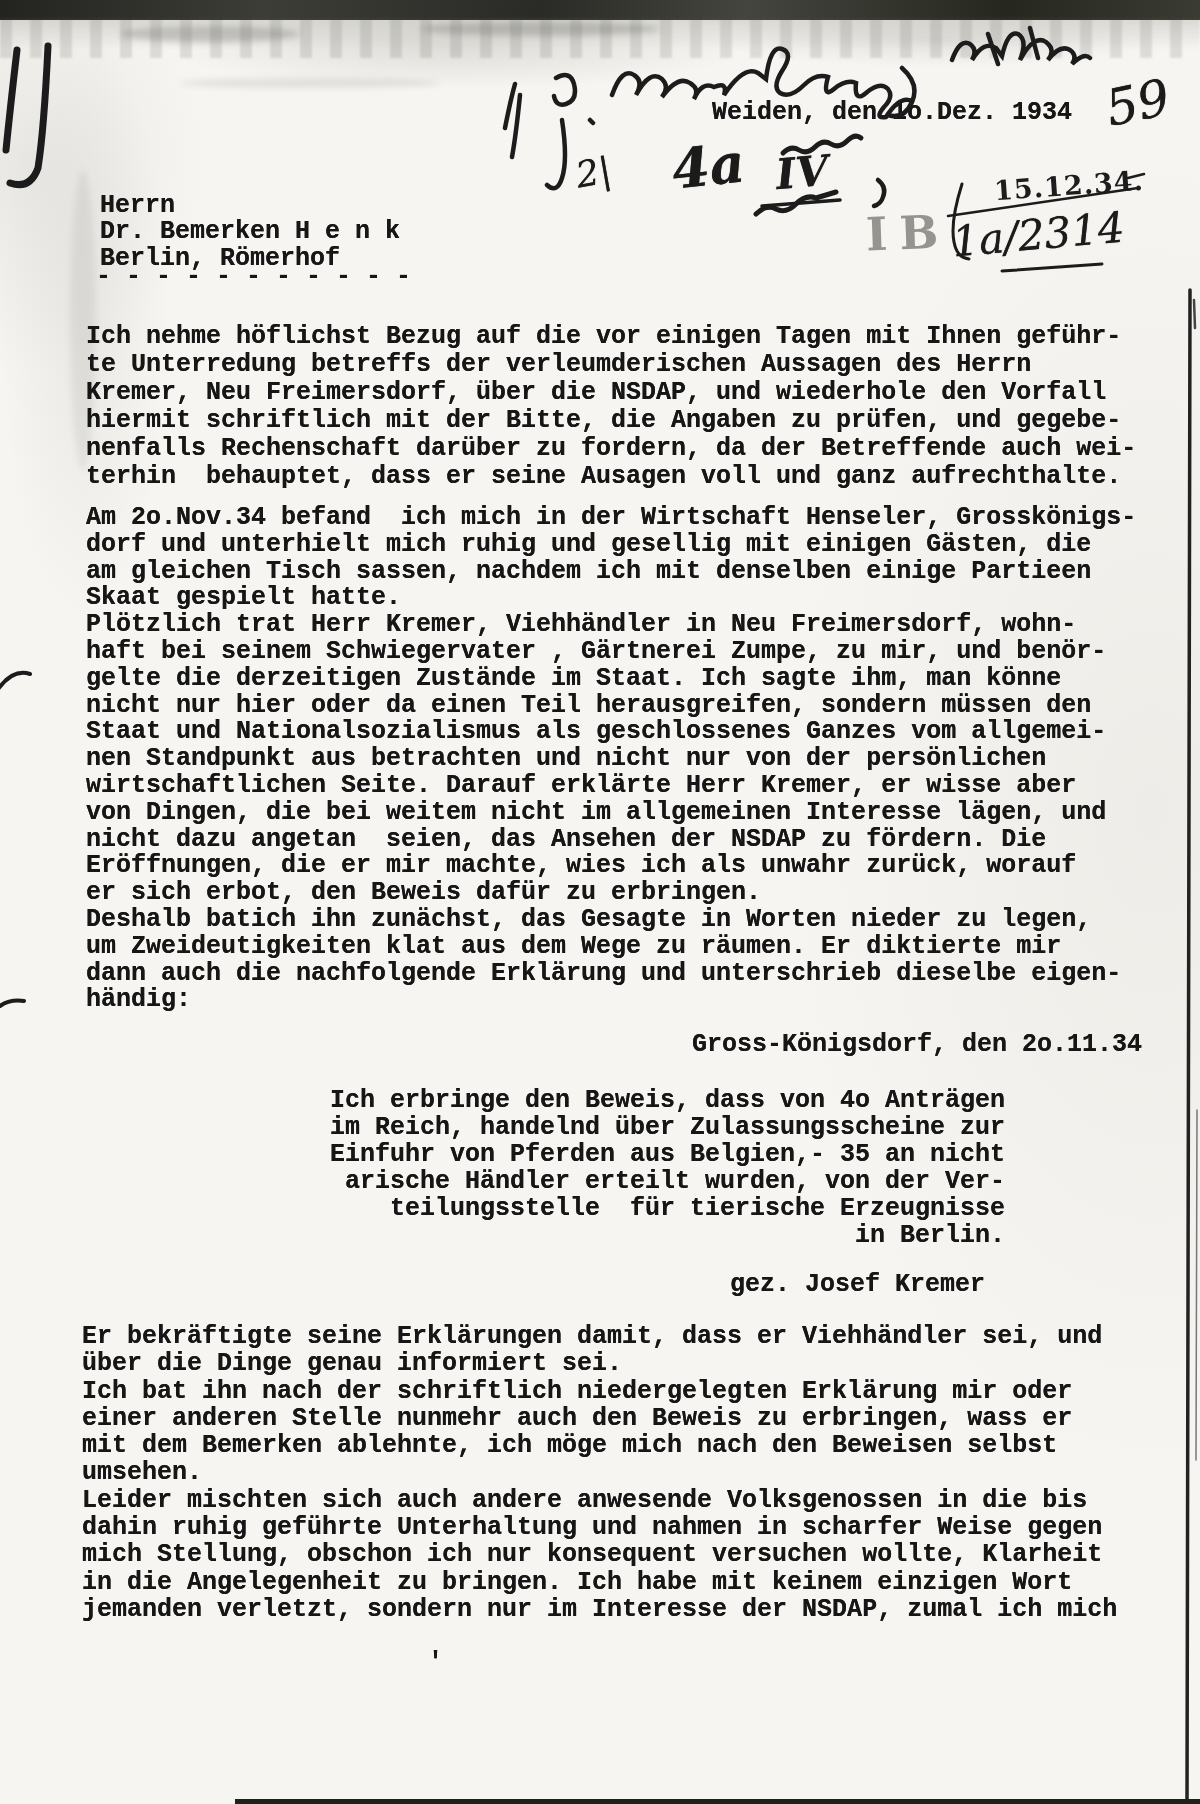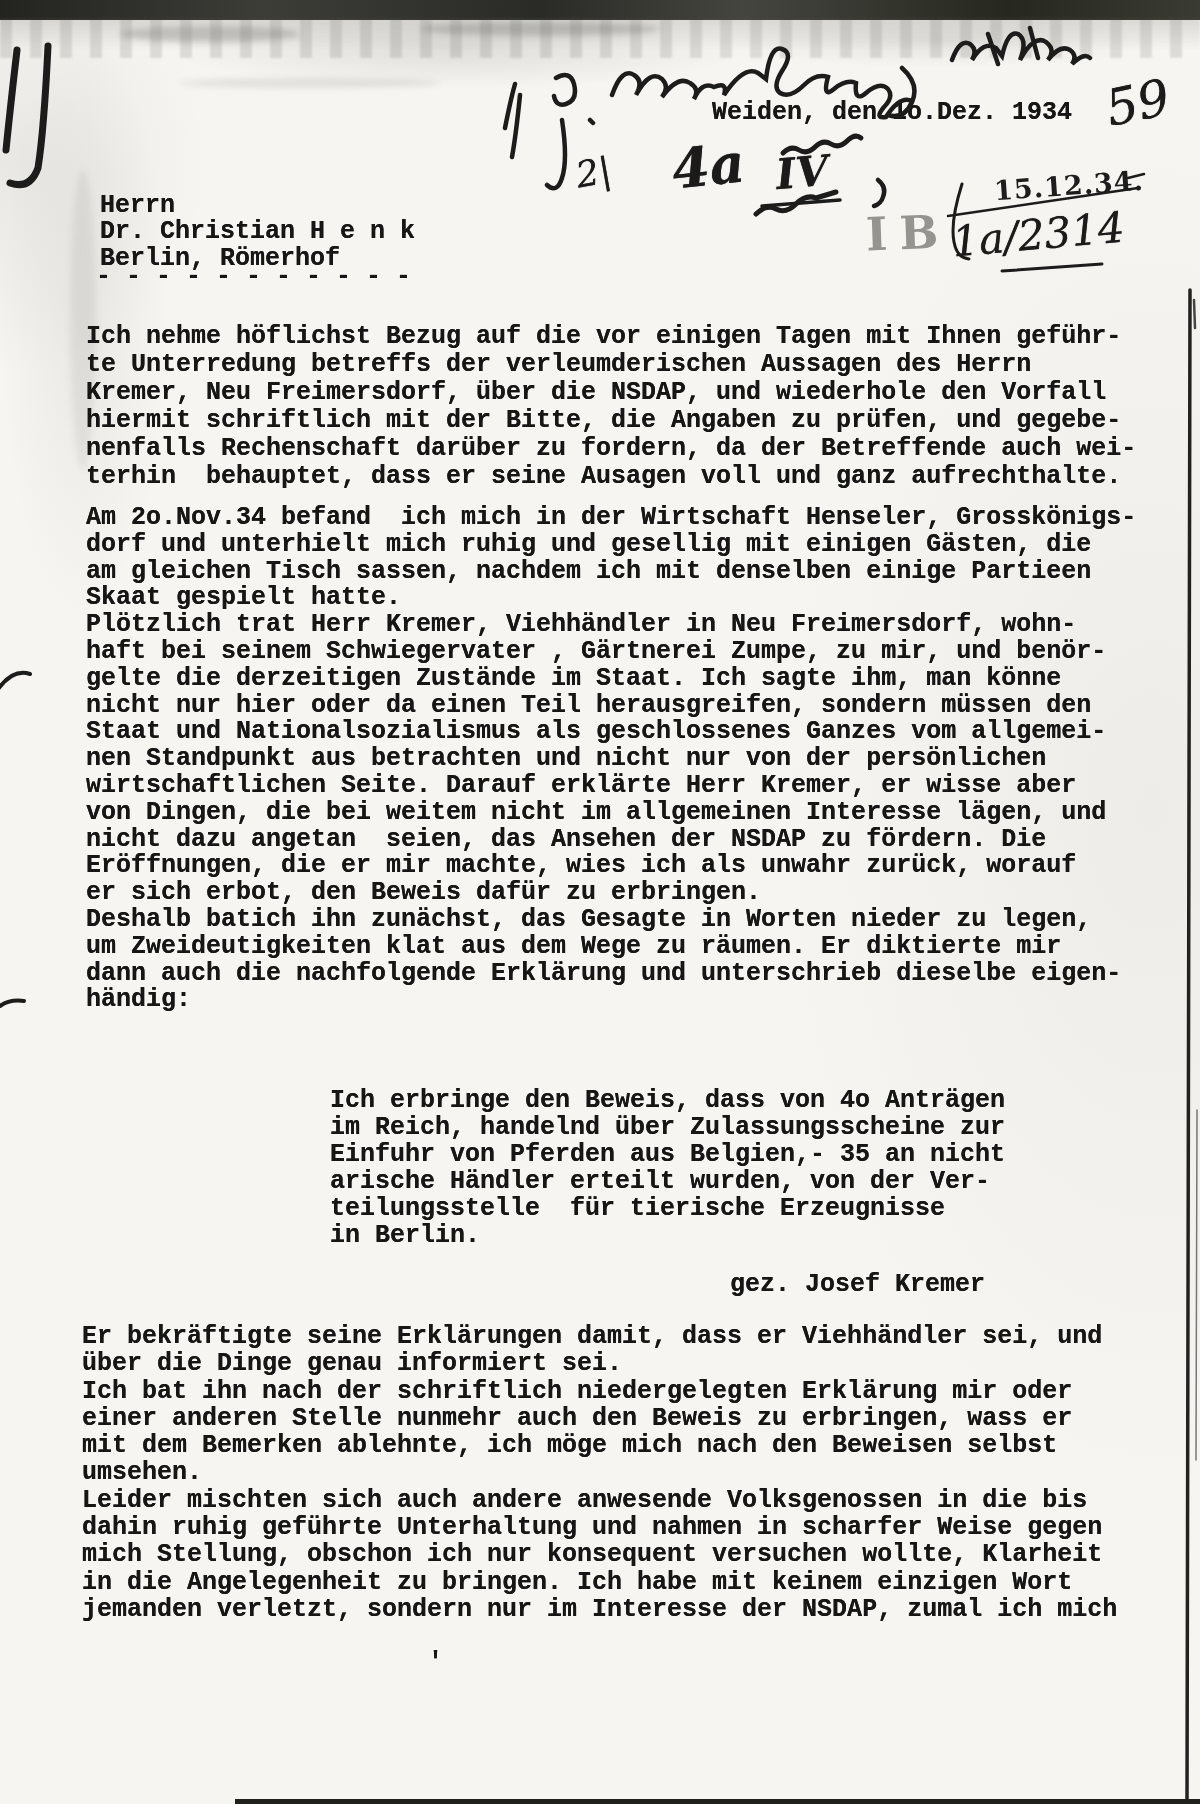--- a/index.html
+++ b/index.html
@@ -20,21 +20,21 @@
     background:
       repeating-linear-gradient(90deg, rgba(60,60,55,.25) 0 12px, transparent 12px 30px),
       linear-gradient(rgba(90,90,82,.35), transparent 80%);}
   .smudge{position:absolute;background:rgba(95,95,88,.28);border-radius:50%;filter:blur(3px);}
   
   .tw{position:absolute;font-weight:700;font-size:25px;white-space:pre;
       text-shadow:0 0 .6px rgba(10,10,10,.85);}
   .tw .tline{display:block;}
   .lh28 .tline{line-height:28px;height:28px;}
   .lh268 .tline{line-height:26.8px;height:26.8px;}
-  .lh27 .tline{line-height:27px;height:27px;}
+  .lh27 .tline{line-height:27px;height:27px;text-align:right;}
   .lh273 .tline{line-height:27.3px;height:27.3px;margin-left:12px;}
   .lh263 .tline{line-height:26.3px;height:26.3px;}
   .oneline{line-height:26px;}
   
   .hw{position:absolute;font-family:"DejaVu Serif", serif;font-style:italic;color:#1b1b1b;
       white-space:pre;text-shadow:0 0 .7px rgba(0,0,0,.8);}
   .stamp{position:absolute;font-family:"DejaVu Serif", serif;font-weight:700;white-space:pre;}
   svg.ink{position:absolute;left:0;top:0;pointer-events:none;}
 </style>
 </head>
@@ -44,27 +44,28 @@
 
   <div class="topband"></div>
   <div class="topmottle"></div>
   <div class="smudge" style="left:120px;top:26px;width:180px;height:16px;"></div>
   <div class="smudge" style="left:420px;top:22px;width:240px;height:14px;"></div>
   <div class="smudge" style="left:180px;top:78px;width:260px;height:10px;opacity:.5;"></div>
   <div class="smudge" style="left:70px;top:170px;width:26px;height:300px;opacity:.35;"></div>
 
   <div class="tw oneline" style="left:712px;top:100px;">Weiden, den 1o.Dez. 1934</div>
 
-  <div class="tw lh263" style="left:100px;top:193px;"><span class="tline">Herrn</span><span class="tline">Dr. Christian H e n k</span><span class="tline">Berlin, Römerhof</span></div>
+  <div class="tw lh263" style="left:100px;top:193px;"><span class="tline">Herrn</span><span class="tline">Dr. Bemerken H e n k</span><span class="tline">Berlin, Römerhof</span></div>
   <div class="tw oneline" style="left:96px;top:264px;">- - - - - - - - - - -</div>
 
   <div class="tw lh28" style="left:86px;top:323px;"><span class="tline">Ich nehme höflichst Bezug auf die vor einigen Tagen mit Ihnen geführ-</span><span class="tline">te Unterredung betreffs der verleumderischen Aussagen des Herrn</span><span class="tline">Kremer, Neu Freimersdorf, über die NSDAP, und wiederhole den Vorfall</span><span class="tline">hiermit schriftlich mit der Bitte, die Angaben zu prüfen, und gegebe-</span><span class="tline">nenfalls Rechenschaft darüber zu fordern, da der Betreffende auch wei-</span><span class="tline">terhin  behauptet, dass er seine Ausagen voll und ganz aufrechthalte.</span></div>
 
   <div class="tw lh268" style="left:86px;top:505px;"><span class="tline">Am 2o.Nov.34 befand  ich mich in der Wirtschaft Henseler, Grosskönigs-</span><span class="tline">dorf und unterhielt mich ruhig und gesellig mit einigen Gästen, die</span><span class="tline">am gleichen Tisch sassen, nachdem ich mit denselben einige Partieen</span><span class="tline">Skaat gespielt hatte.</span><span class="tline">Plötzlich trat Herr Kremer, Viehhändler in Neu Freimersdorf, wohn-</span><span class="tline">haft bei seinem Schwiegervater , Gärtnerei Zumpe, zu mir, und benör-</span><span class="tline">gelte die derzeitigen Zustände im Staat. Ich sagte ihm, man könne</span><span class="tline">nicht nur hier oder da einen Teil herausgreifen, sondern müssen den</span><span class="tline">Staat und Nationalsozialismus als geschlossenes Ganzes vom allgemei-</span><span class="tline">nen Standpunkt aus betrachten und nicht nur von der persönlichen</span><span class="tline">wirtschaftlichen Seite. Darauf erklärte Herr Kremer, er wisse aber</span><span class="tline">von Dingen, die bei weitem nicht im allgemeinen Interesse lägen, und</span><span class="tline">nicht dazu angetan  seien, das Ansehen der NSDAP zu fördern. Die</span><span class="tline">Eröffnungen, die er mir machte, wies ich als unwahr zurück, worauf</span><span class="tline">er sich erbot, den Beweis dafür zu erbringen.</span><span class="tline">Deshalb batich ihn zunächst, das Gesagte in Worten nieder zu legen,</span><span class="tline">um Zweideutigkeiten klat aus dem Wege zu räumen. Er diktierte mir</span><span class="tline">dann auch die nachfolgende Erklärung und unterschrieb dieselbe eigen-</span><span class="tline">händig:</span></div>
 
+  <div class="tw oneline" style="left:692px;top:1032px;">Gross-Königsdorf, den 2o.11.34</div>
   <div class="tw lh27" style="left:330px;top:1087px;"><span class="tline">Ich erbringe den Beweis, dass von 4o Anträgen</span><span class="tline">im Reich, handelnd über Zulassungsscheine zur</span><span class="tline">Einfuhr von Pferden aus Belgien,- 35 an nicht</span><span class="tline">arische Händler erteilt wurden, von der Ver-</span><span class="tline">teilungsstelle  für tierische Erzeugnisse</span><span class="tline">in Berlin.</span></div>
   <div class="tw oneline" style="left:730px;top:1272px;">gez. Josef Kremer</div>
 
   <div class="tw lh273" style="left:70px;top:1323px;"><span class="tline">Er bekräftigte seine Erklärungen damit, dass er Viehhändler sei, und</span><span class="tline">über die Dinge genau informiert sei.</span><span class="tline">Ich bat ihn nach der schriftlich niedergelegten Erklärung mir oder</span><span class="tline">einer anderen Stelle nunmehr auch den Beweis zu erbringen, wass er</span><span class="tline">mit dem Bemerken ablehnte, ich möge mich nach den Beweisen selbst</span><span class="tline">umsehen.</span><span class="tline">Leider mischten sich auch andere anwesende Volksgenossen in die bis</span><span class="tline">dahin ruhig geführte Unterhaltung und nahmen in scharfer Weise gegen</span><span class="tline">mich Stellung, obschon ich nur konsequent versuchen wollte, Klarheit</span><span class="tline">in die Angelegenheit zu bringen. Ich habe mit keinem einzigen Wort</span><span class="tline">jemanden verletzt, sondern nur im Interesse der NSDAP, zumal ich mich</span></div>
 
   <div class="tw oneline" style="left:428px;top:1650px;">'</div>
 
   <div class="hw" style="left:1106px;top:74px;font-size:50px;transform:rotate(-12deg);">59</div>
   <div class="hw" style="left:576px;top:152px;font-size:36px;transform:rotate(-10deg);">2|</div>
   <div class="hw" style="left:672px;top:134px;font-size:54px;transform:rotate(-6deg);font-weight:700;">4a</div>

